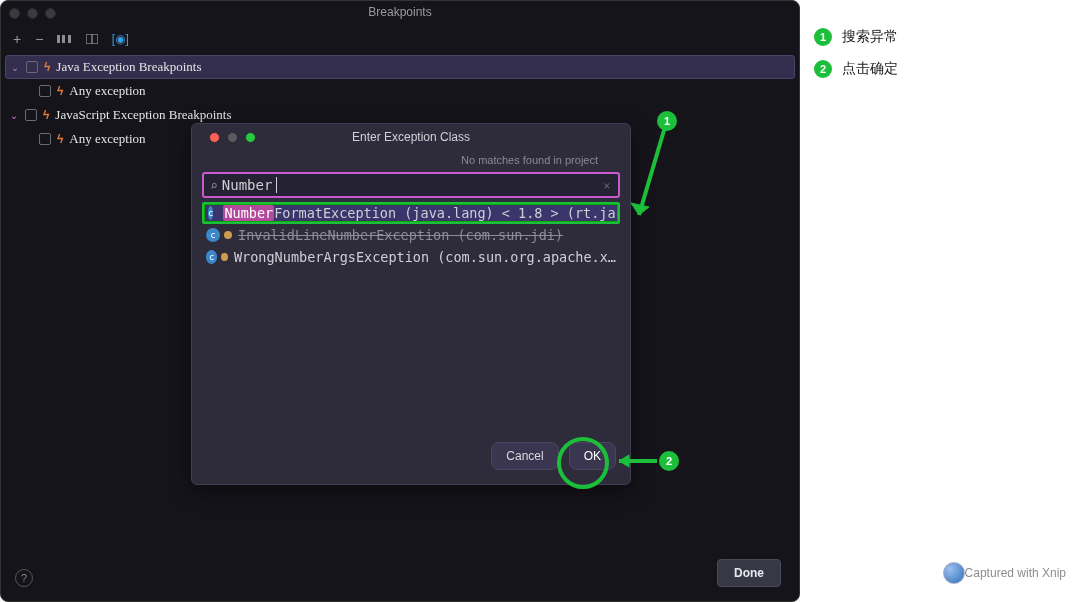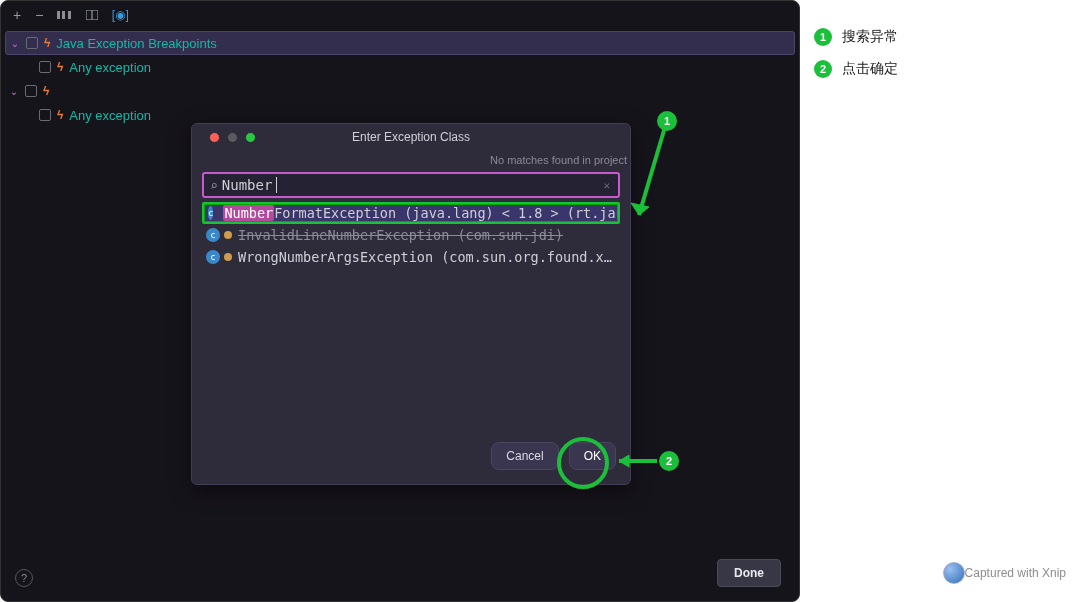--- a/index.html
+++ b/index.html
@@ -54,21 +54,21 @@
     height: 24px;
     gap: 6px;
     padding: 0 4px;
     border-radius: 3px;
     white-space: nowrap;
   }
   .tree-row.selected { background: #332e4e; border: 1px solid #4a4469; }
   .disclosure { width: 10px; text-align: center; color: #c070d0; font-size: 10px; }
   .cbx { width: 12px; height: 12px; border: 1px solid #6a6a74; border-radius: 2px; flex-shrink:0; }
   .bolt { color: #e07c3c; font-size: 12px; font-weight: bold; }
-  .tree-row span.label { color: #14b8a6; }
+  .tree-row span.label { color: #e5e5e5; font-family: Liberation Serif, serif; }
 
   .done-btn {
     position: absolute;
     right: 18px;
     bottom: 14px;
     background: #373746;
     color: #e8e8ee;
     border: 1px solid #4a4a58;
     border-radius: 4px;
     padding: 6px 16px;
@@ -124,21 +124,21 @@
   }
   .tab {
     padding: 4px 4px 6px;
     cursor: pointer;
   }
   .tab.active { color: #d8d8e0; border-bottom: 2px solid #c85ad0; }
   .notice {
     text-align: right;
     color: #8a8a95;
     font-size: 11px;
-    padding: 4px 3px 2px;
+    padding: 4px 32px 2px;
   }
   .search-wrap {
     margin: 4px 10px 2px;
     border: 2px solid #c85ad0;
     border-radius: 3px;
     height: 26px;
     display: flex;
     align-items: center;
     padding: 0 6px;
     gap: 4px;
@@ -249,20 +249,28 @@
     width: 22px; height:22px; border-radius:50%;
     background: radial-gradient(circle at 30% 30%, #9ac0f0, #2f6fb8);
     border:1px solid #aac;
   }
 </style>
 </head>
 <body>
 
 <div class="ide-area">
 
+  <div class="ide-titlebar">
+    <div class="traffic">
+      <span></span>
+      <span></span>
+      <span></span>
+    </div>
+    <div class="title">Breakpoints</div>
+  </div>
 
   <div class="ide-toolbar">
     <span class="plus">+</span>
     <span class="minus">−</span>
     <span class="toolbar-icon">
       <svg width="14" height="10" viewBox="0 0 14 10">
           <rect x="0" y="1" width="3" height="8" fill="#8d8d96"></rect>
           <rect x="5" y="1" width="3" height="8" fill="#8d8d96"></rect>
           <rect x="11" y="1" width="3" height="8" fill="#8d8d96"></rect>
         </svg>
@@ -285,20 +293,21 @@
     </div>
     <div class="tree-row" style="padding-left:34px">
       <span class="cbx"></span>
       <span class="bolt">ϟ</span>
       <span class="label">Any exception</span>
     </div>
     <div class="tree-row">
       <span class="disclosure">⌄</span>
       <span class="cbx"></span>
       <span class="bolt">ϟ</span>
+      <span class="label">JavaScript Exception Breakpoints</span>
     </div>
     <div class="tree-row" style="padding-left:34px">
       <span class="cbx"></span>
       <span class="bolt">ϟ</span>
       <span class="label">Any exception</span>
     </div>
   </div>
 
   <div class="modal">
     <div class="modal-titlebar">
@@ -328,21 +337,21 @@
         <span class="lib-icon"></span>
       </div>
       <div class="result-row">
         <span class="cls-icon">c</span>
           <span class="dot-badge"></span>
         <span class="strike">InvalidLineNumberException (com.sun.jdi)</span>
       </div>
       <div class="result-row">
         <span class="cls-icon">c</span>
           <span class="dot-badge"></span>
-        <span>WrongNumberArgsException (com.sun.org.found.x…</span>
+        <span>WrongNumberArgsException (com.sun.org.apache.x…</span>
       </div>
     </div>
 
     <div class="modal-buttons">
       <button>Cancel</button>
       <button class="ok">OK</button>
     </div>
   </div>
 
   <div class="anno-circle" style="left:656px; top:110px">

